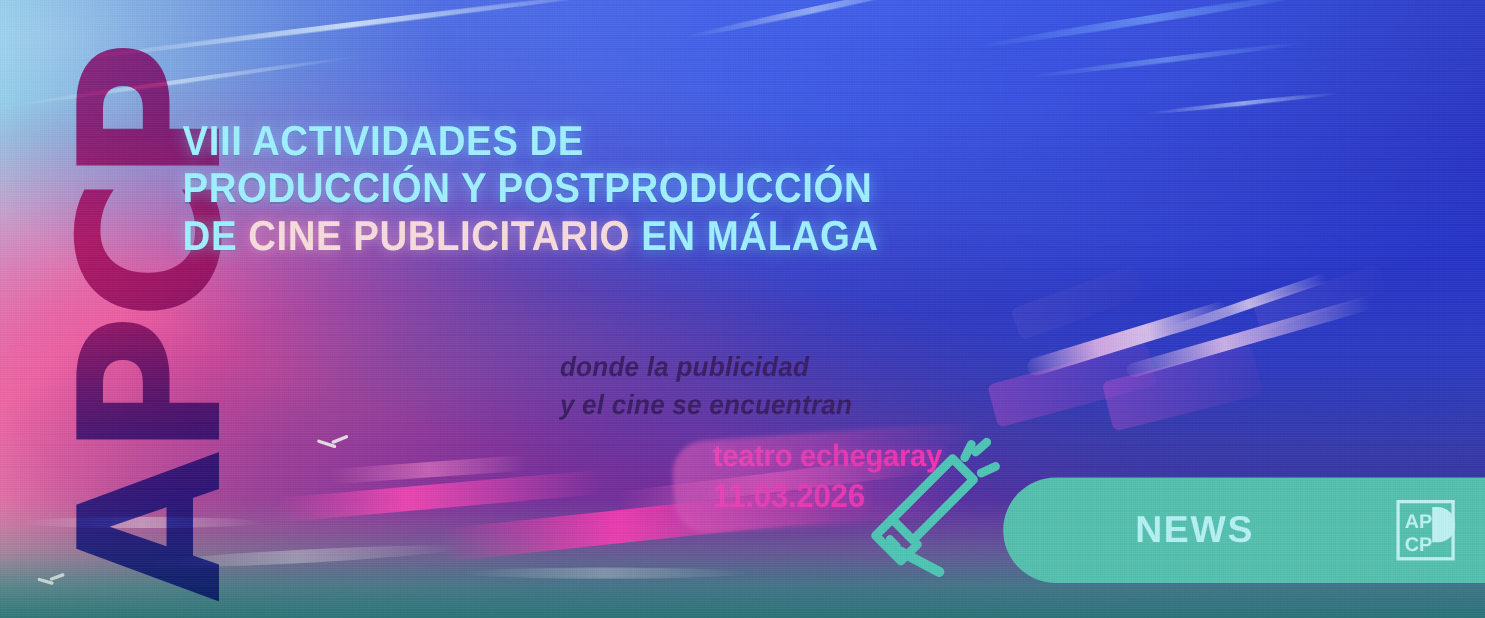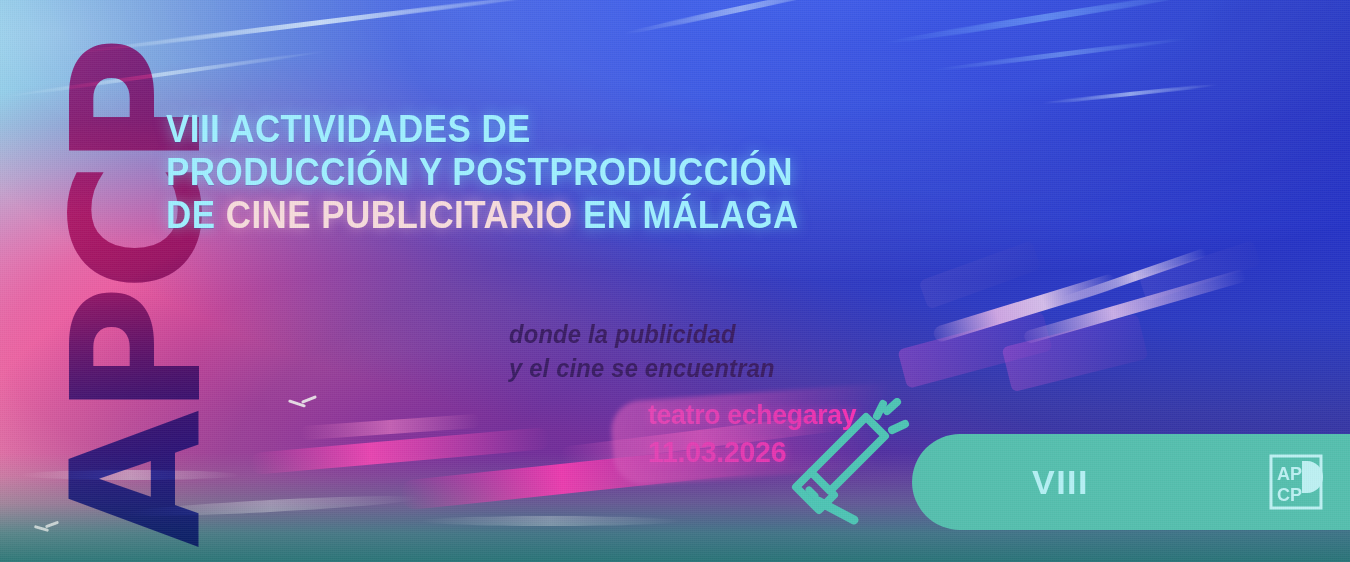--- a/index.html
+++ b/index.html
@@ -282,21 +282,21 @@
 
       <path d="M27 92 L33 98" stroke-width="7"></path>
 
       <path d="M95 18 L101 6" stroke-width="8"></path>
       <path d="M110 32 L123 26" stroke-width="8"></path>
       <path d="M105 13 L115 4" stroke-width="8"></path>
     </svg>
   </div>
 
   <div class="news-banner">
-    <span class="news-label">VIII</span>
+    <span class="news-label">NEWS</span>
     <div class="apcp-mark">
       <svg viewBox="0 0 54 56" width="54" height="56">
         <rect x="2" y="2" width="50" height="52" fill="none" stroke="#bdf0f2" stroke-width="3"></rect>
         <path d="M33 7 h5 a16 16 0 0 1 0 32 h-5 z" fill="#bdf0f2"></path>
         <text x="8" y="26" font-family="'Liberation Sans', sans-serif" font-size="18" font-weight="700" fill="#bdf0f2">AP</text>
         <text x="8" y="47" font-family="'Liberation Sans', sans-serif" font-size="18" font-weight="700" fill="#bdf0f2">CP</text>
       </svg>
     </div>
   </div>
 

